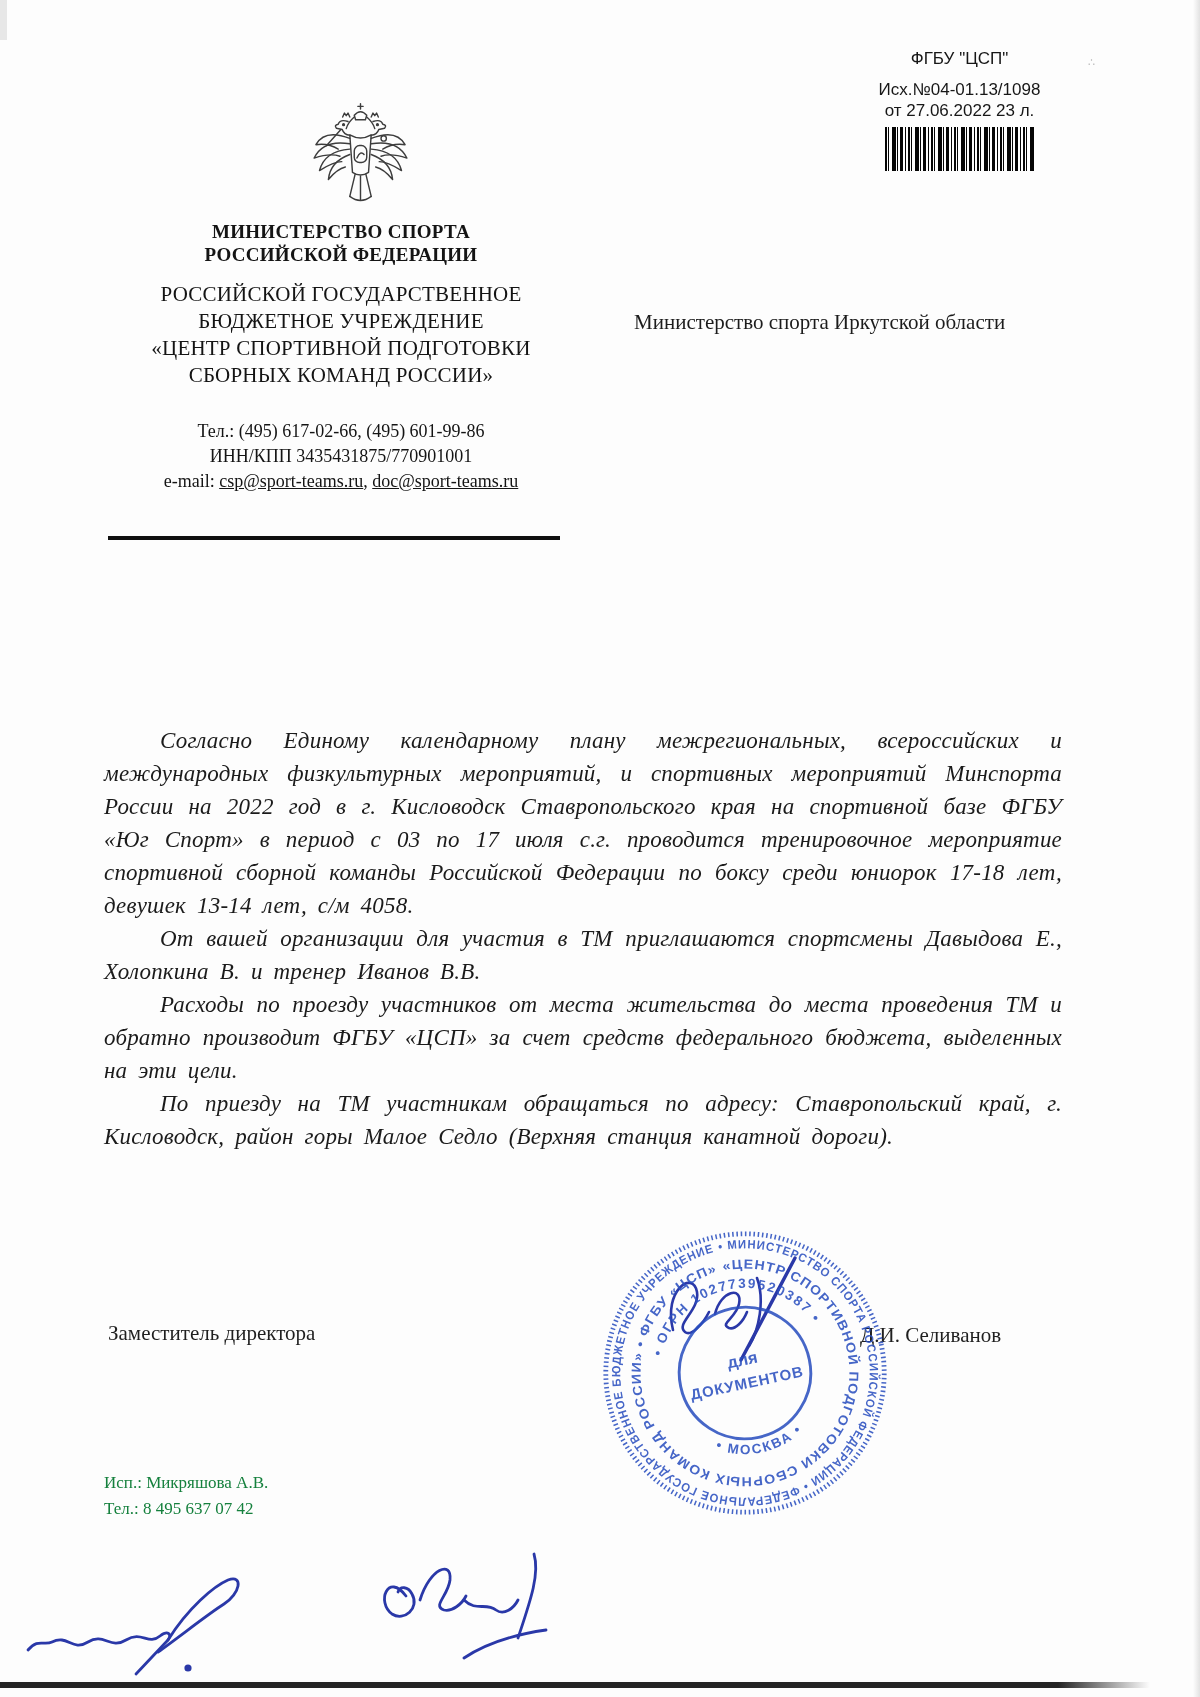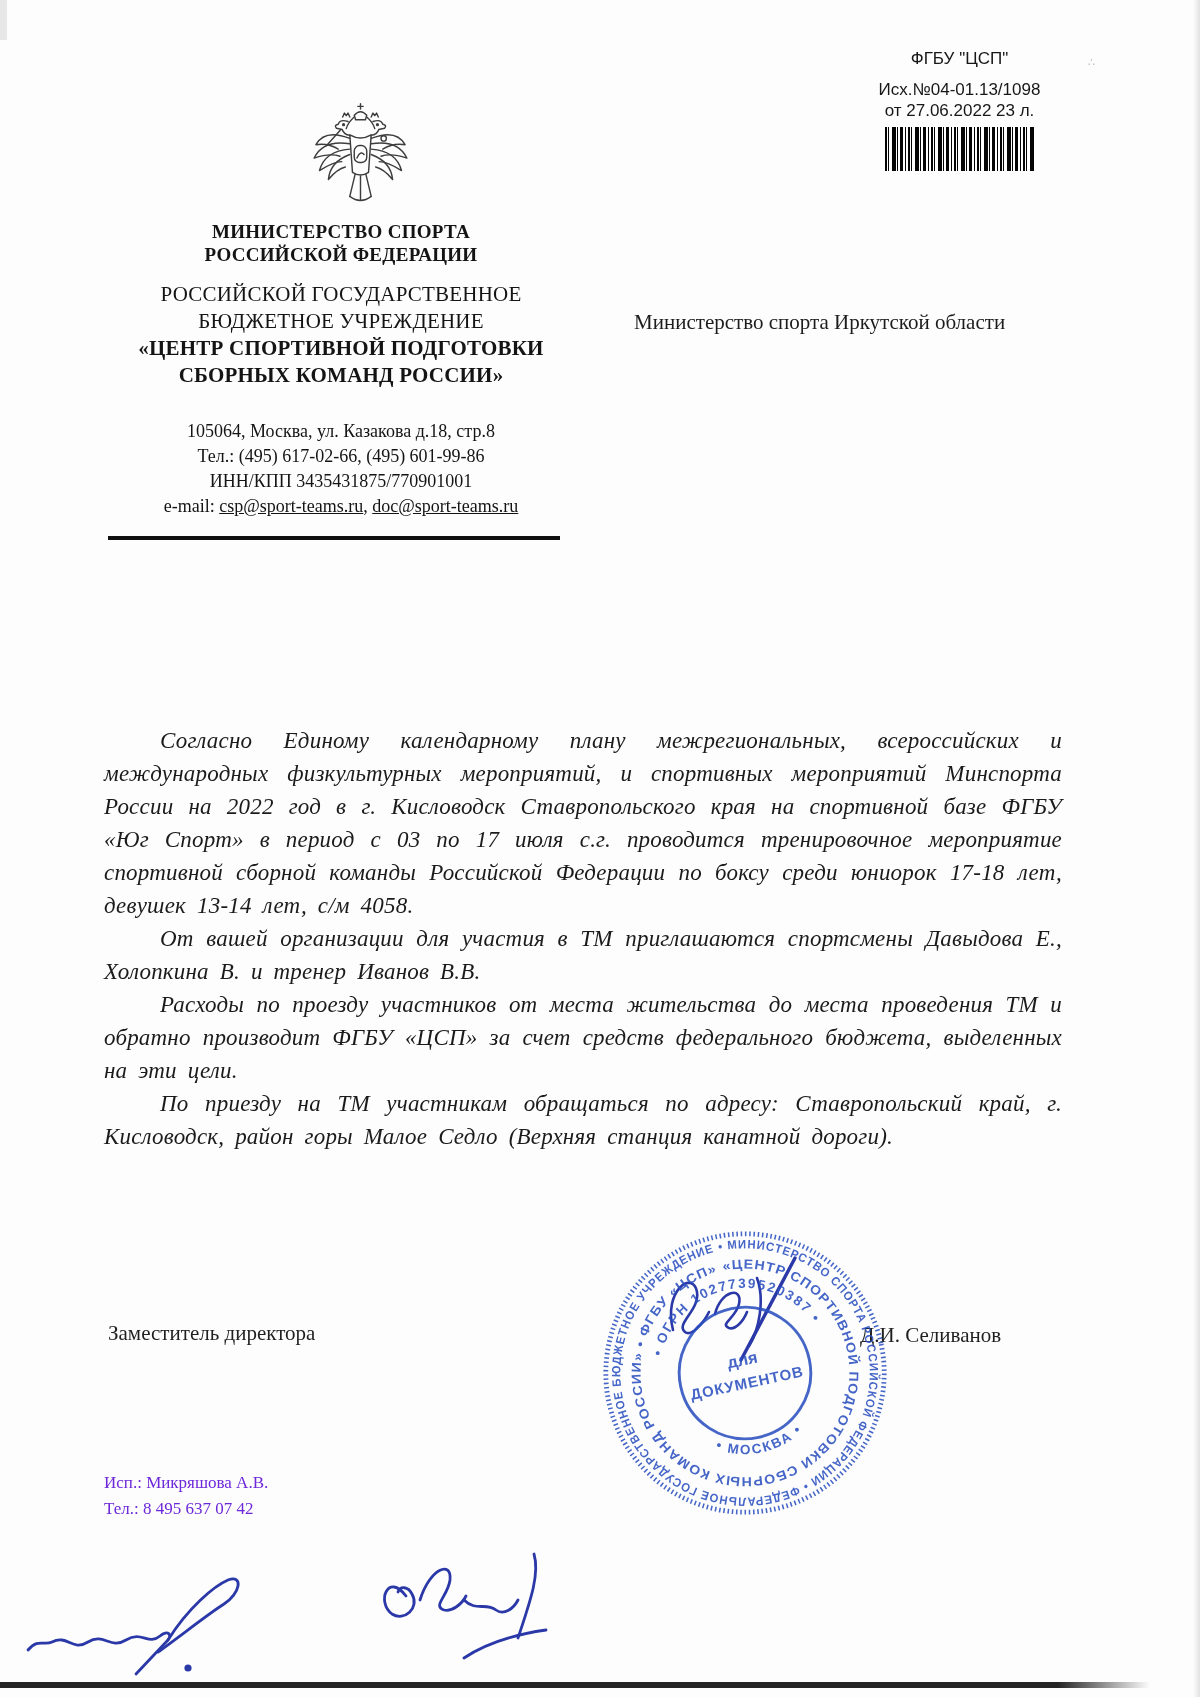--- a/index.html
+++ b/index.html
@@ -33,42 +33,42 @@
       #050505 15px 18px, transparent 18px 20px,
       #050505 20px 21px, transparent 21px 23px);
   }
   .spec{position:absolute;left:1088px;top:56px;color:#b9b9b9;font-size:11px;font-family:"Liberation Sans",sans-serif;}
 
   
   .emblem{position:absolute;left:307px;top:96px;width:107px;height:117px;}
   .lh{position:absolute;left:108px;width:466px;text-align:center;color:#141414;}
   .lh-ministry{top:220px;font-size:19px;font-weight:700;line-height:23px;letter-spacing:.3px;}
   .lh-org{top:281px;font-size:21px;line-height:27px;letter-spacing:.2px;}
-  .lh-org .b{font-weight:700;}
+  .lh-org .b{font-weight:400;}
   .lh-addr{top:419px;font-size:18px;line-height:25px;}
   .u{text-decoration:underline;}
   .lh-rule{position:absolute;left:108px;top:536px;width:452px;height:4px;background:#101010;}
 
   
   .recipient{position:absolute;left:598px;top:310px;width:480px;font-size:21px;color:#1c1c1c;margin-left:36px;}
 
   
   .body-text{
     position:absolute;left:104px;top:724px;width:958px;
     font-size:23px;line-height:33px;text-align:justify;
     word-spacing:5px;letter-spacing:.2px;color:#1b1b1b;font-style:italic;
   }
   .body-text p{margin:0;text-indent:56px;}
 
   
   .sig-title{position:absolute;left:108px;top:1321px;font-size:21px;}
   .sig-name{position:absolute;left:860px;top:1323px;font-size:21px;}
 
   
-  .footer{position:absolute;left:104px;top:1470px;font-size:17px;line-height:26px;color:#6d28d9;}
+  .footer{position:absolute;left:104px;top:1470px;font-size:17px;line-height:26px;color:#15803d;}
 
   
   .stamp{position:absolute;left:600px;top:1228px;width:290px;height:290px;opacity:.87;}
   .sig-director{position:absolute;left:645px;top:1252px;width:220px;height:115px;}
   .sig-bottom-left{position:absolute;left:18px;top:1542px;width:240px;height:140px;}
   .sig-bottom-mid{position:absolute;left:368px;top:1538px;width:200px;height:135px;}
 
   .scan-line{position:absolute;left:0;top:1682px;width:1150px;height:6px;
     background:linear-gradient(to right,#242424 0 92%,rgba(36,36,36,0));}
 </style>
@@ -123,21 +123,20 @@
   </div>
 
   <div class="lh lh-org">
     <div>РОССИЙСКОЙ ГОСУДАРСТВЕННОЕ</div>
     <div>БЮДЖЕТНОЕ УЧРЕЖДЕНИЕ</div>
     <div class="b">«ЦЕНТР СПОРТИВНОЙ ПОДГОТОВКИ</div>
     <div class="b">СБОРНЫХ КОМАНД РОССИИ»</div>
   </div>
 
   <div class="lh lh-addr">
-    <div>105064, Москва, ул. Казакова д.18, стр.8</div>
     <div>Тел.: (495) 617-02-66, (495) 601-99-86</div>
     <div>ИНН/КПП 3435431875/770901001</div>
     <div><span>e-mail: </span><span class="u">csp@sport-teams.ru</span><span>, </span><span class="u">doc@sport-teams.ru</span></div>
   </div>
 
   <div class="lh-rule"></div>
 
   <div class="recipient">Министерство спорта Иркутской области</div>
 
   <div class="body-text">

